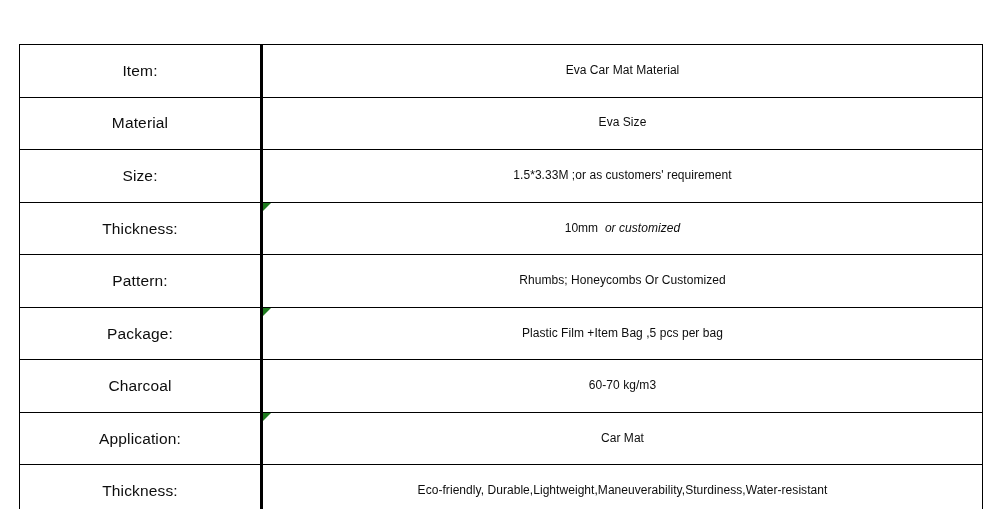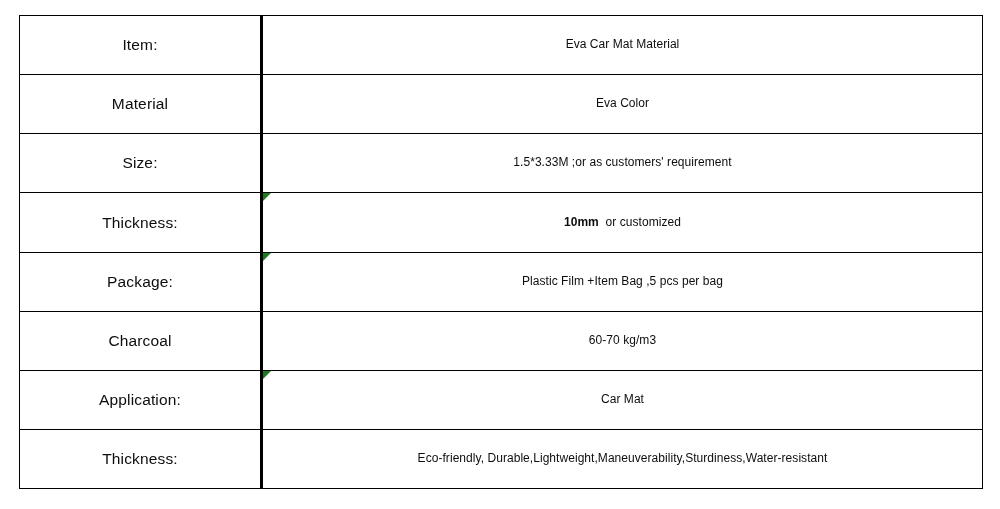--- a/index.html
+++ b/index.html
@@ -15,20 +15,21 @@
     font-family: "Liberation Sans", "DejaVu Sans", sans-serif;
     color: #0d0d0d;
     -webkit-font-smoothing: antialiased;
   }
 
   .sheet {
     position: relative;
     width: 1000px;
     height: 420px;
     background: #ffffff;
+    margin-top: 29px;
   }
 
   
   .spec-table {
     position: absolute;
     left: 19px;
     top: 15px;
     width: 963px;
     height: 474px;
     border-collapse: collapse;
@@ -70,21 +71,21 @@
   .spec-table tr:first-child td { border-top-width: 1.8px; }
   .spec-table tr:last-child  td { border-bottom-width: 1.8px; }
 
   .cell-text {
     display: block;
     white-space: nowrap;
   }
 
   
   .cell-value .emphasis {
-    font-weight: 700;
+    font-weight: 400;
     letter-spacing: 0;
     text-align: center;
   }
 
   
   .comment-flag {
     position: absolute;
     top: 0;
     left: 0;
     width: 0;
@@ -112,38 +113,46 @@
           </td>
           <td class="cell-value">
             <span class="cell-text">Eva Car Mat Material</span>
           </td>
         </tr>
         <tr class="spec-row">
           <td class="cell-label">
             <span class="cell-text">Material</span>
           </td>
           <td class="cell-value">
-            <span class="cell-text">Eva Color</span>
+            <span class="cell-text">Eva Size</span>
           </td>
         </tr>
         <tr class="spec-row">
           <td class="cell-label">
             <span class="cell-text">Size:</span>
           </td>
           <td class="cell-value">
             <span class="cell-text">1.5*3.33M ;or as customers' requirement</span>
           </td>
         </tr>
         <tr class="spec-row">
           <td class="cell-label">
             <span class="cell-text">Thickness:</span>
           </td>
           <td class="cell-value">
             <span class="comment-flag"></span>
-            <span class="cell-text"><span class="emphasis">10mm</span><span style="white-space: pre;">  or customized</span></span>
+            <span class="cell-text"><span class="emphasis">10mm</span><span style="white-space: pre; font-style: italic;">  or customized</span></span>
+          </td>
+        </tr>
+        <tr class="spec-row">
+          <td class="cell-label">
+            <span class="cell-text">Pattern:</span>
+          </td>
+          <td class="cell-value">
+            <span class="cell-text">Rhumbs; Honeycombs Or Customized</span>
           </td>
         </tr>
         <tr class="spec-row">
           <td class="cell-label">
             <span class="cell-text">Package:</span>
           </td>
           <td class="cell-value">
             <span class="comment-flag"></span>
             <span class="cell-text">Plastic Film +Item Bag ,5 pcs per bag</span>
           </td>

